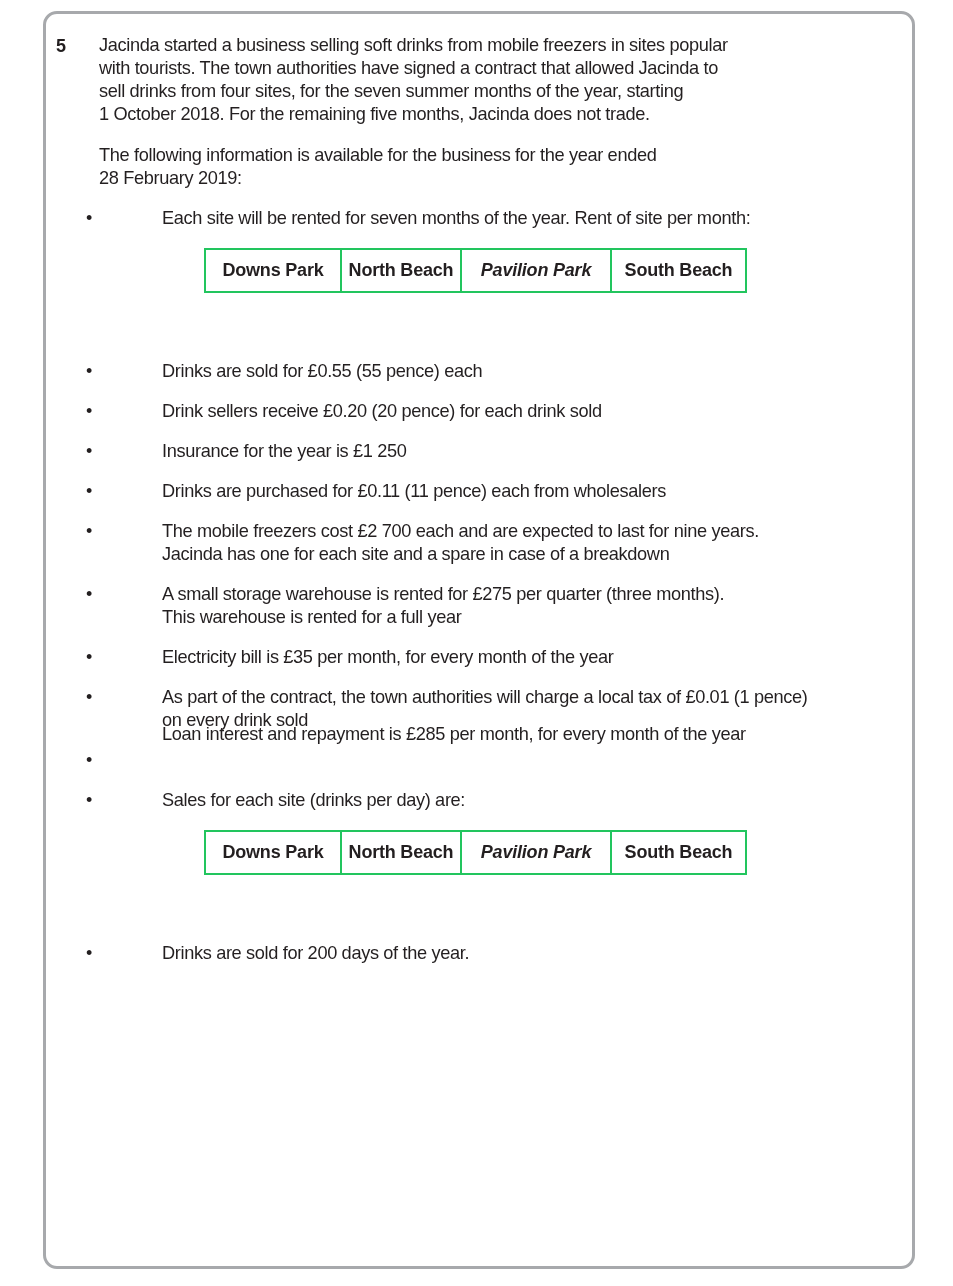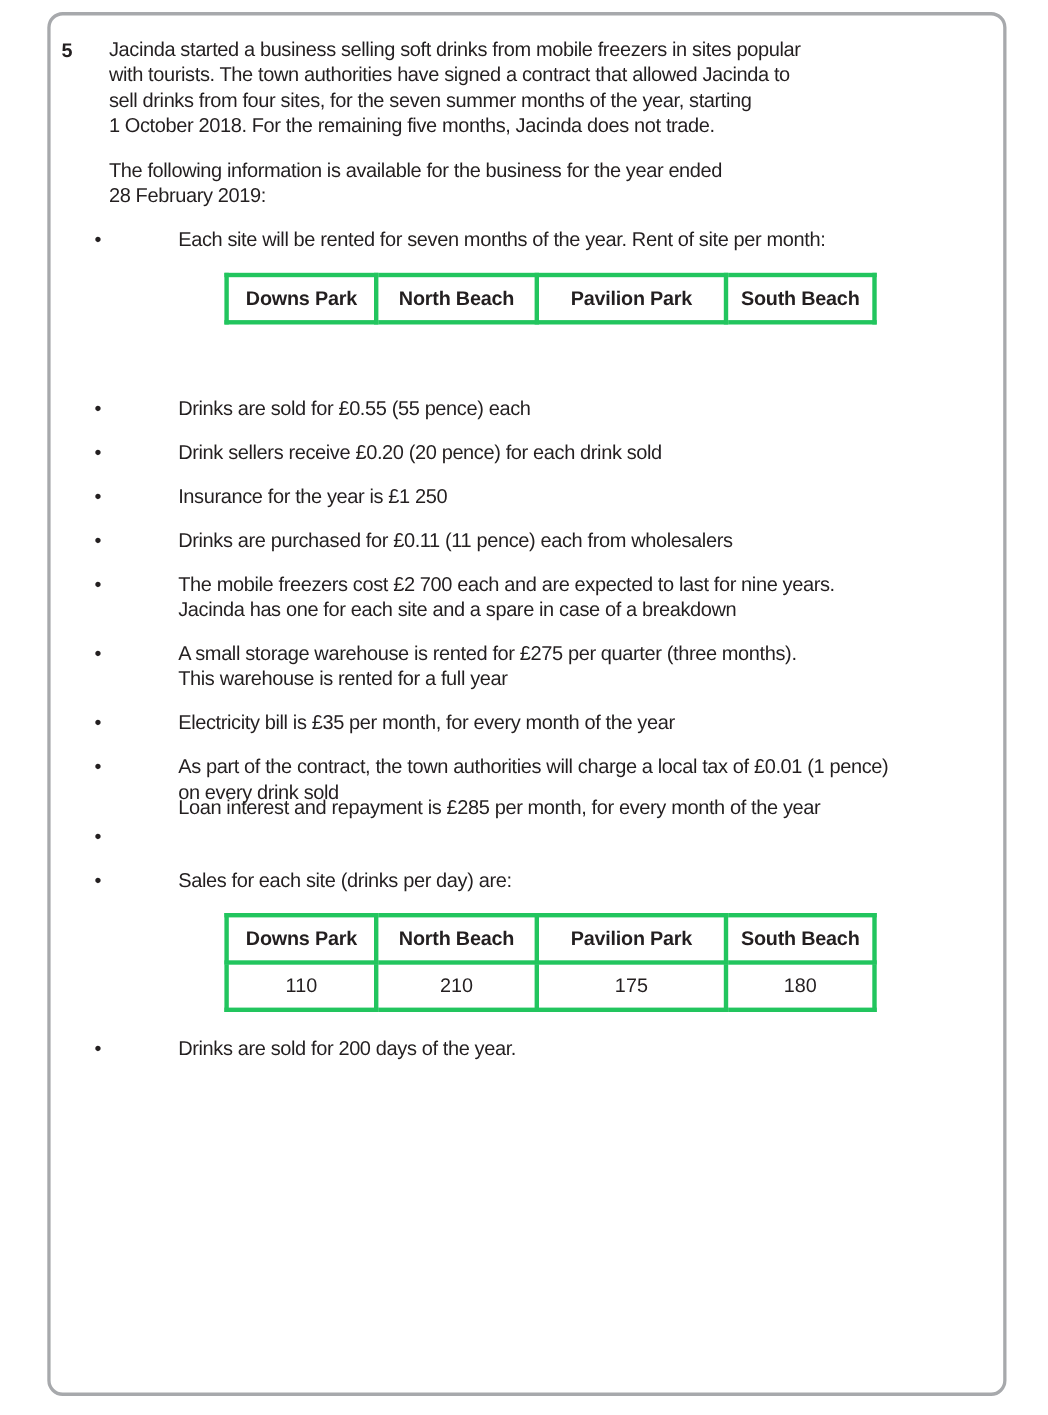--- a/index.html
+++ b/index.html
@@ -57,33 +57,33 @@
       white-space: nowrap;
       margin-left: 44px;
     }
     table.sites {
       position: absolute;
       left: 204px;
       border-collapse: collapse;
       font-size: 18px;
     }
     table.sites td {
-      border: 4px solid #22c55e;
+      border: 2px solid #22c55e;
       text-align: center;
       height: 43px;
       padding: 0;
       box-sizing: border-box;
     }
     table.sites tr.head td {
       font-weight: bold;
       letter-spacing: -0.2px;
     }
     .c1 { width: 136px; }
-    .c2 { width: 146px; }
-    .c3 { width: 172px; }
+    .c2 { width: 120px; }
+    .c3 { width: 150px; font-style: italic; }
     .c4 { width: 135px; margin-top: 36px; }
   </style>
 </head>
 <body>
 
 <div class="frame"></div>
 
 <div class="qnum">5</div>
 
 <div class="text" style="top:34px">Jacinda started a business selling soft drinks from mobile freezers in sites popular</div>
@@ -142,23 +142,17 @@
 <div class="bullet-text" style="top:789px">Sales for each site (drinks per day) are:</div>
 
 <table class="sites" style="top:830px">
   <tbody>
       <tr class="head">
     <td class="c1">Downs Park</td>
     <td class="c2">North Beach</td>
     <td class="c3">Pavilion Park</td>
     <td class="c4">South Beach</td>
   </tr>
-  <tr>
-    <td>110</td>
-    <td>210</td>
-    <td>175</td>
-    <td>180</td>
-  </tr>
 </tbody>
   </table>
 
 <div class="bullet" style="top:942px">•</div>
 <div class="bullet-text" style="top:942px">Drinks are sold for 200 days of the year.</div>
 
 </body></html>

